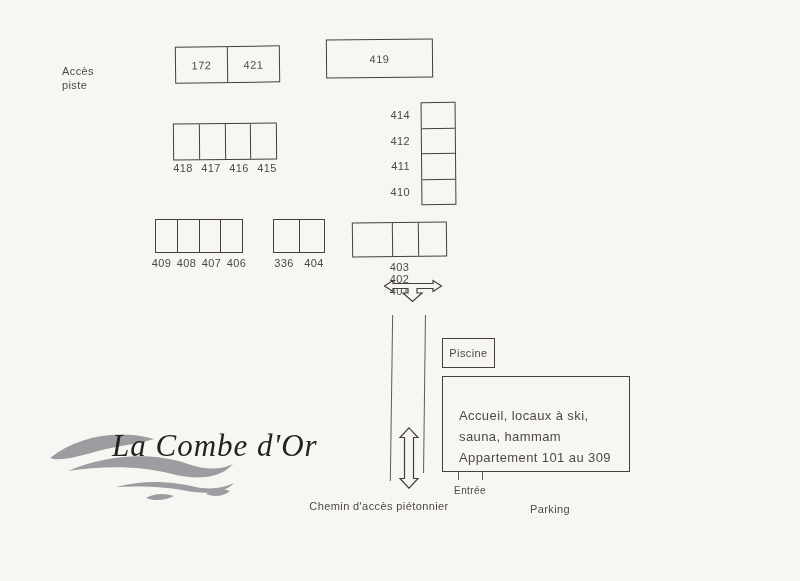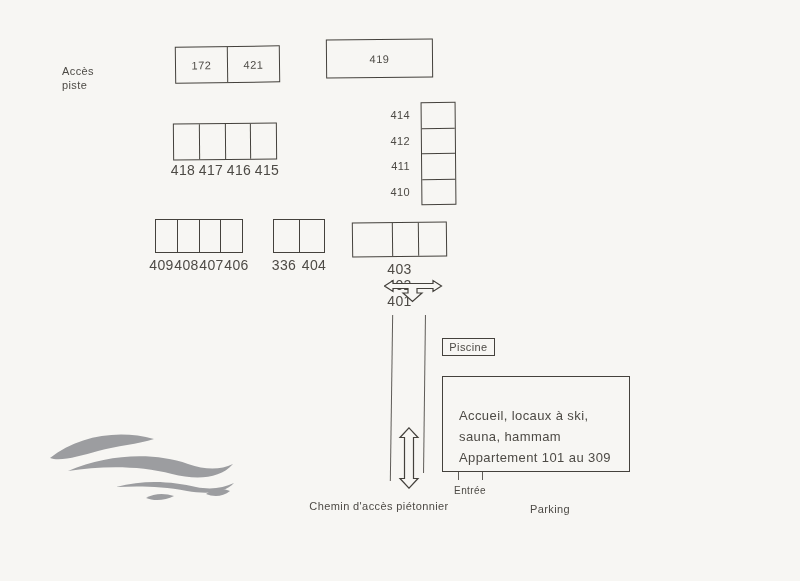--- a/index.html
+++ b/index.html
@@ -16,21 +16,21 @@
     font-family:"Liberation Sans",sans-serif;color:var(--txt);
     overflow:hidden;margin:0 auto;
   }
   .txt{position:absolute;font-size:11px;letter-spacing:.4px;color:var(--txt);line-height:14px;}
   .box{position:absolute;border:1px solid var(--line);display:flex;background:var(--bg);}
   .cell{flex:1;border-left:1px solid var(--line);display:flex;align-items:center;justify-content:center;}
   .cell:first-child{border-left:none;}
   .vstack{flex-direction:column;}
   .vcell{flex:1;border-top:1px solid var(--line);}
   .vcell:first-child{border-top:none;}
-  .labels{position:absolute;display:flex;font-size:14px;letter-spacing:.4px;}
+  .labels{position:absolute;display:flex;font-size:11px;letter-spacing:.4px;}
   .labels span{flex:1;text-align:center;}
   .stack-labels{position:absolute;display:flex;flex-direction:column;font-size:11px;letter-spacing:.4px;text-align:right;}
   .stack-labels span{flex:1;display:flex;align-items:center;justify-content:flex-end;}
   .num{font-size:11px;letter-spacing:.5px;}
   .f41{flex:41 0 0;} .f26{flex:26 0 0;} .f28{flex:28 0 0;}
   .f55{flex:55 0 0;} .f52{flex:52 0 0;}
   .tiltA{transform:rotate(-0.7deg);}
   .tiltB{transform:rotate(-0.5deg);}
   .vline{position:absolute;width:1.4px;background:var(--line);opacity:.85;}
   .tick{position:absolute;width:1.3px;height:9px;background:var(--line);opacity:.85;}
@@ -134,21 +134,21 @@
     <polygon points="0.5,7 9,1.5 9,4.5 49,4.5 49,1.5 57.5,7 49,12.5 49,9.5 33,9.5 33,14 38,14 28.5,22.5 19,14 24,14 24,9.5 9,9.5 9,12.5"></polygon>
   </svg>
 
   <div class="vline" style="left:391px;top:315px;height:166px;transform:rotate(0.8deg);"></div>
   <div class="vline" style="left:424px;top:315px;height:158px;transform:rotate(0.7deg);"></div>
 
   <svg class="arrow-svg" style="left:398px;top:427px;" width="22" height="62" viewBox="0 0 22 62">
     <polygon points="11,0.8 20,10.5 15.5,10.5 15.5,51.5 20,51.5 11,61.2 2,51.5 6.5,51.5 6.5,10.5 2,10.5"></polygon>
   </svg>
 
-  <div class="pool-box" style="left:442px;top:338px;width:53px;height:18px;">
+  <div class="pool-box" style="left:442px;top:338px;width:53px;height:30px;">
     <span>Piscine</span>
   </div>
 
   <div class="building" style="left:442px;top:376px;width:188px;height:96px;">
     <div>Accueil, locaux à ski, sauna, hammam</div>
     <div>Appartement 101 au 309</div>
   </div>
 
   <div class="tick" style="left:458px;top:471px;"></div>
   <div class="tick" style="left:482px;top:471px;"></div>
@@ -160,14 +160,15 @@
   <div class="txt center-lbl" style="left:299px;top:499px;width:160px;">Chemin d'accès piétonnier</div>
 
   <svg class="swoosh" style="left:48px;top:424px;" width="220" height="84" viewBox="0 0 220 84">
     <path d="M2,34 C30,12 70,5 106,15 C91,20 68,22 50,27 C32,32 12,38 2,34 Z"></path>
     <path d="M20,47 C60,30 105,28 140,40 C158,46 172,46 185,40 C172,55 148,56 124,50 C90,41 52,42 20,47 Z"></path>
     <path d="M68,63 C98,55 126,58 148,63 C163,66 175,64 186,59 C176,70 157,70 139,67 C113,62 90,62 68,63 Z"></path>
     <path d="M98,74 C106,69 117,69 126,72 C117,77 105,77 98,74 Z"></path>
     <path d="M158,70 C165,64 175,64 182,67 C175,73 165,73 158,70 Z"></path>
   </svg>
 
+  <div class="logo-text" style="left:112px;top:428px;">La Combe d'Or</div>
 
 </div>
 
 </body></html>

